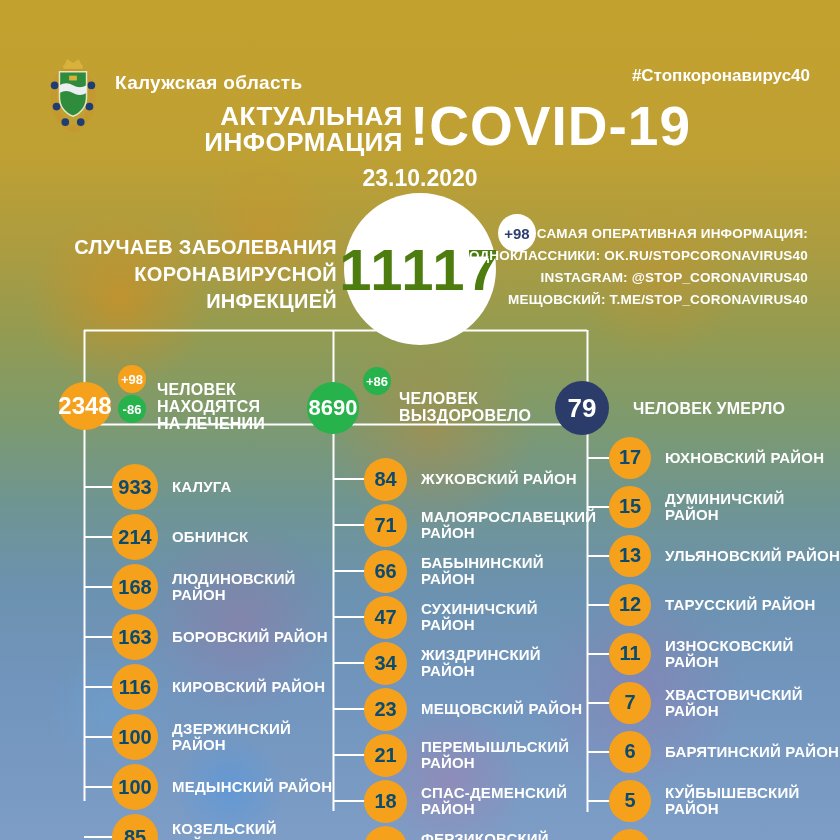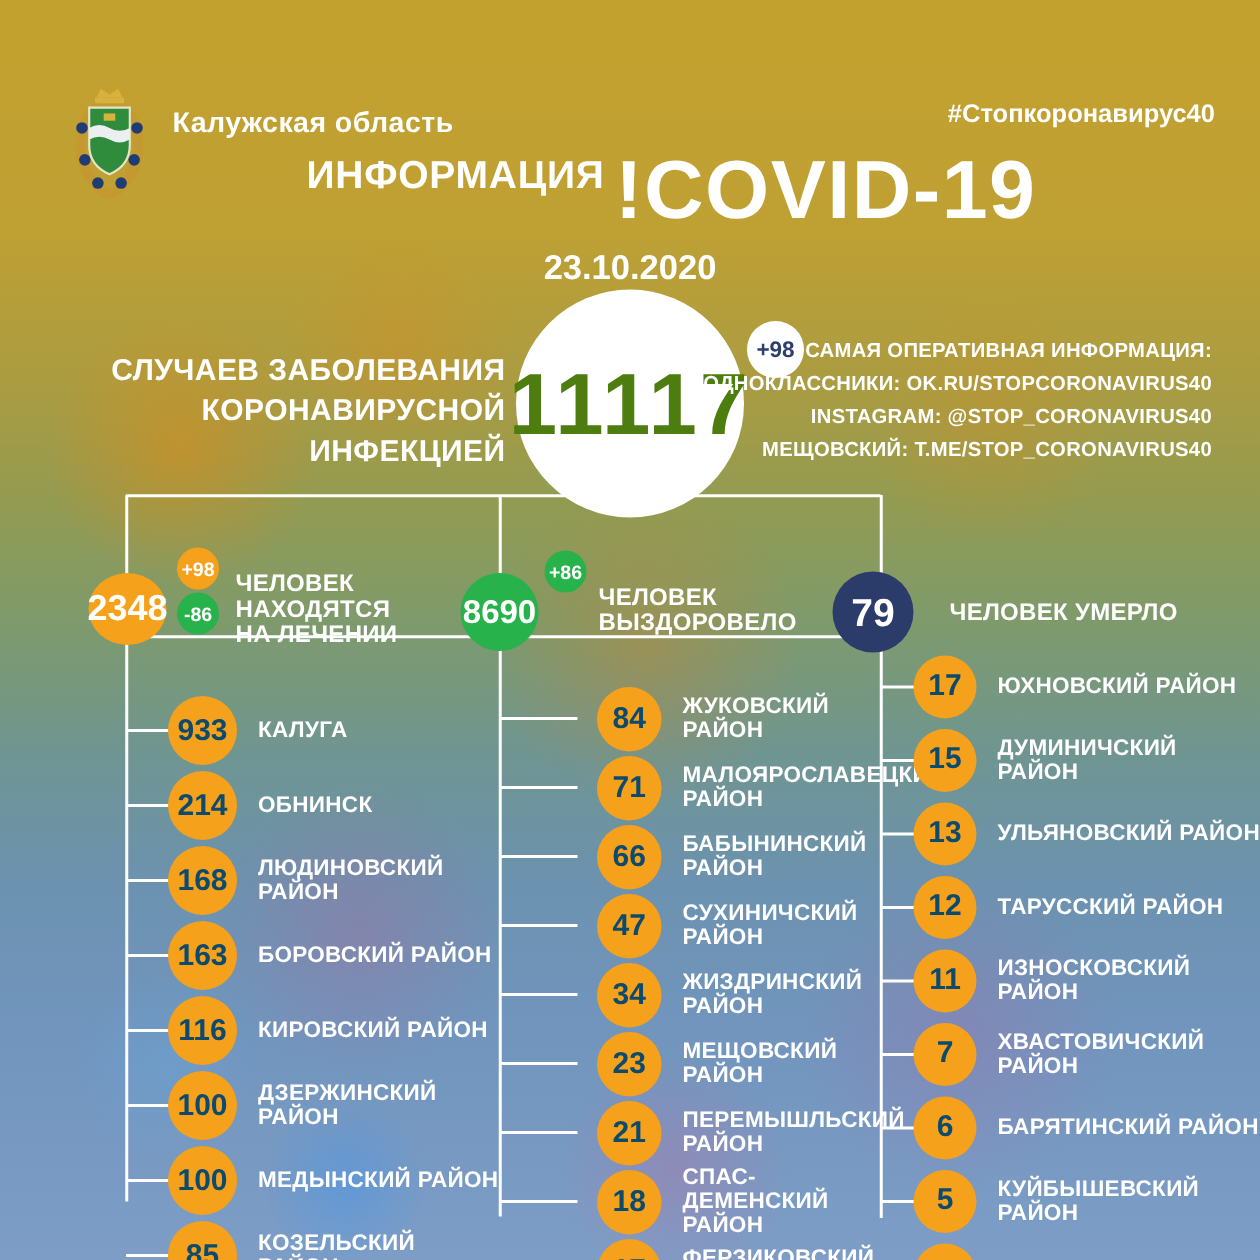--- a/index.html
+++ b/index.html
@@ -44,21 +44,21 @@
 
   .col { position:absolute; z-index:2; }
   .drow { position:relative; display:flex; align-items:center; }
   .drow::before { content:""; position:absolute; left:-0.5px; top:50%; margin-top:-1px; height:2px; background:#fff; width:var(--tick); }
   .dcircle { position:relative; border-radius:50%; background:#f5a11c; color:#0c4a6e; display:flex; align-items:center; justify-content:center; font-size:20px; flex:0 0 auto; }
   .dlabel { margin-left:14px; font-size:15px; line-height:16px; letter-spacing:.2px; }
   .col0 { left:84px; top:426px; width:250px; --tick:50px; }
   .col0 .drow { height:50px; }
   .col0 .dcircle { margin-left:28px; width:46px; height:46px; }
   .col1 { left:333px; top:420px; width:260px; --tick:52px; }
-  .col1 .drow { height:46px;padding-left:34px; }
+  .col1 .drow { height:46px; }
   .col1 .dcircle { margin-left:31px; width:43px; height:43px; }
   .col2 { left:587px; top:397px; width:253px; --tick:45px; }
   .col2 .drow { height:49px; }
   .col2 .dcircle { margin-left:22px; width:42px; height:42px; }
 </style>
 </head>
 <body>
 
 <div class="canvas">
 
@@ -88,20 +88,21 @@
         <rect x="20" y="9" width="20" height="4" fill="#d8b23c"></rect>
         <path d="M16,16 h28 v26 q0,14 -14,20 q-14,-6 -14,-20 z" fill="#2f8c3c" stroke="#e8e4c8" stroke-width="1.5"></path>
         <path d="M16,30 q7,-4 14,0 t14,0 v8 q-7,4 -14,0 t-14,0 z" fill="#eceff2"></path>
         <rect x="26" y="20" width="8" height="5" fill="#d8b23c"></rect>
       </svg>
     </div>
     <div class="abs region-name">Калужская область</div>
     <div class="abs hashtag">#Стопкоронавирус40</div>
 
     <div class="abs title-small">
+      <div>АКТУАЛЬНАЯ</div>
       <div>ИНФОРМАЦИЯ</div>
     </div>
     <div class="abs title-covid">!COVID-19</div>
     <div class="abs date">23.10.2020</div>
 
     <div class="abs total-circle">
       <span class="total-value">11117</span>
     </div>
     <div class="abs total-badge">+98</div>
     <div class="abs total-label pre">СЛУЧАЕВ ЗАБОЛЕВАНИЯ

